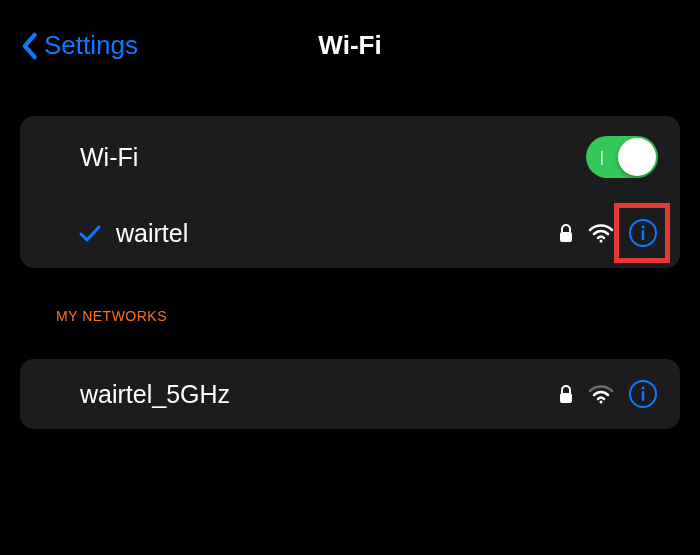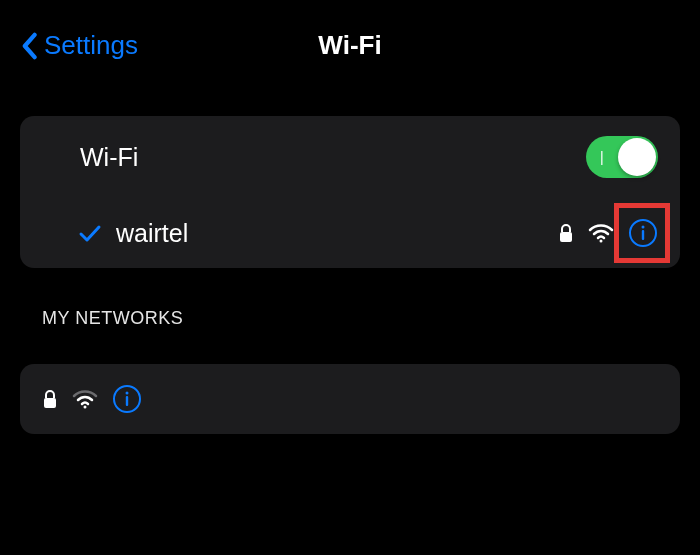--- a/index.html
+++ b/index.html
@@ -41,24 +41,24 @@
       font-size: 26px;
       font-weight: 600;
     }
     .section {
       margin: 35px 20px 0 20px;
       background: #1c1c1e;
       border-radius: 14px;
       overflow: hidden;
     }
     .section-header {
-      color: #e5e5e5;
-      font-size: 18px;
+      color: #f97316;
+      font-size: 14px;
       text-transform: uppercase;
-      margin: 40px 20px 10px 42px;
+      margin: 40px 20px 10px 56px;
       letter-spacing: 0.5px;
     }
     .row {
       display: flex;
       align-items: center;
       padding: 20px 22px;
       min-height: 68px;
     }
     .row-checkmark {
       width: 28px;
@@ -184,20 +184,21 @@
       </div>
     </div>
     <div class="highlight-box highlight-positioned"></div>
   </div>
 </div>
 
 <div class="section-header">My Networks</div>
 
 <div class="section">
   <div class="row">
+    <span class="row-label row-indent">wairtel_5GHz</span>
     <div class="row-accessories">
       <svg class="icon-svg" width="16" height="20" viewBox="0 0 16 20" fill="#ffffff">
         <rect x="2" y="9" width="12" height="10" rx="2"></rect>
         <path d="M4 9 V6 a4 4 0 0 1 8 0 V9" fill="none" stroke="#ffffff" stroke-width="2"></path>
       </svg>
       <svg class="icon-svg" width="26" height="20" viewBox="0 0 26 20" fill="none">
         <path d="M2 7 C8 1 18 1 24 7" stroke="#6b6b6e" stroke-width="2.5" stroke-linecap="round"></path>
         <path d="M6 11 C10 7 16 7 20 11" stroke="#ffffff" stroke-width="2.5" stroke-linecap="round"></path>
         <path d="M10 15 C12 13 14 13 16 15" stroke="#ffffff" stroke-width="2.5" stroke-linecap="round"></path>
         <circle cx="13" cy="18" r="1.5" fill="#ffffff"></circle>

